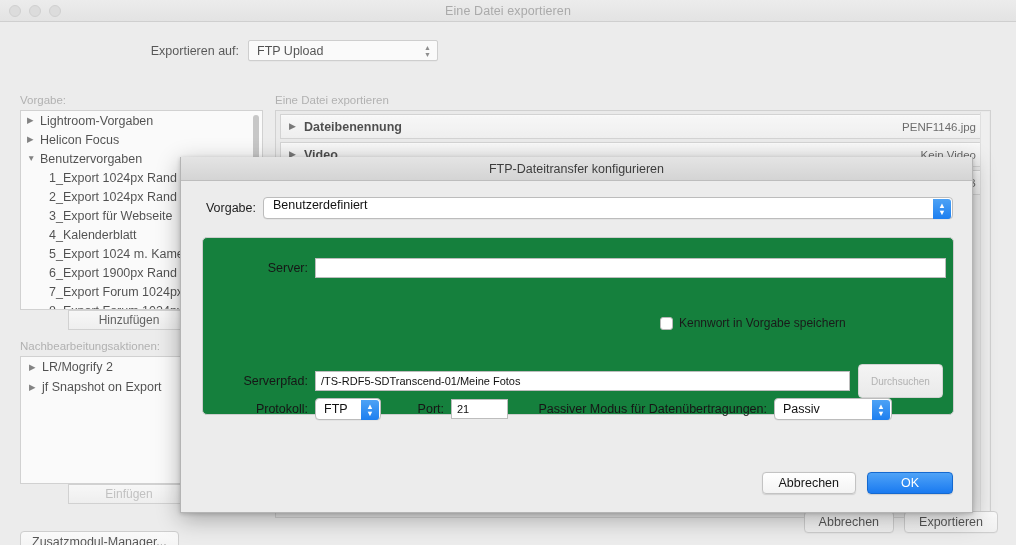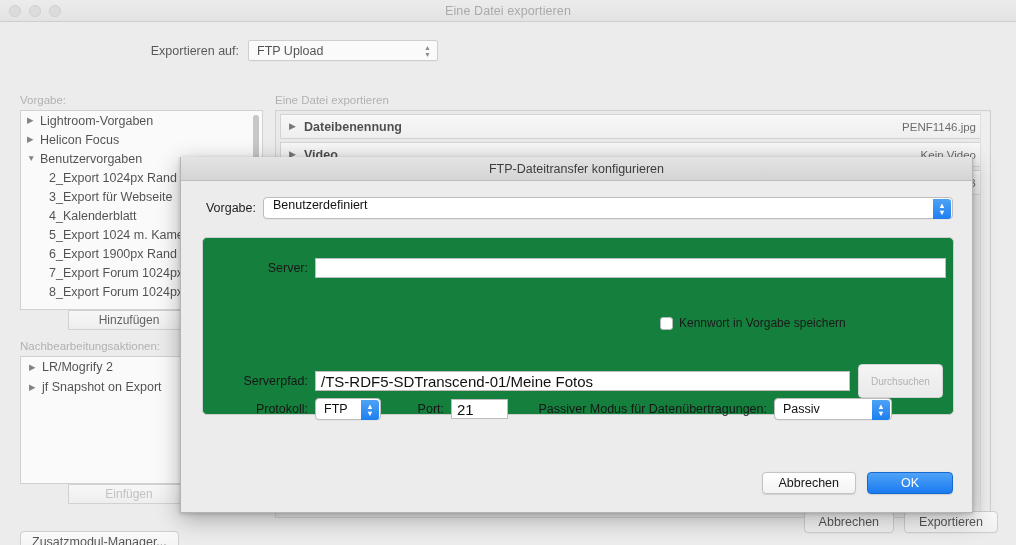--- a/index.html
+++ b/index.html
@@ -337,21 +337,21 @@
   .fld-label {
     text-align: right;
     padding-right: 7px;
     font-size: 12.5px;
     color: #161616;
   }
   .text-input {
     height: 20px;
     background: #ffffff;
     border: 1px solid #bdbdbd;
-    font-size: 15px;
+    font-size: 11px;
     color: #111111;
     display: flex;
     align-items: center;
     padding: 0 5px;
   }
   .text-input.focused {
     border: 1px solid #72a9e0;
     outline: 3px solid rgba(86,156,222,0.42);
     outline-offset: -1px;
     box-shadow: 0 0 0 2px rgba(110,170,225,0.45);
@@ -468,20 +468,23 @@
       </div>
       <div class="tree-row lvl0">
         <span class="disc">▶</span>
         <span>Helicon Focus</span>
       </div>
       <div class="tree-row lvl0">
         <span class="disc">▼</span>
         <span>Benutzervorgaben</span>
       </div>
       <div class="tree-row lvl1">
+          <span>1_Export 1024px Rand</span>
+        </div>
+      <div class="tree-row lvl1">
           <span>2_Export 1024px Rand -s</span>
         </div>
       <div class="tree-row lvl1">
           <span>3_Export für Webseite</span>
         </div>
       <div class="tree-row lvl1">
           <span>4_Kalenderblatt</span>
         </div>
       <div class="tree-row lvl1">
           <span>5_Export 1024 m. Kamera</span>

